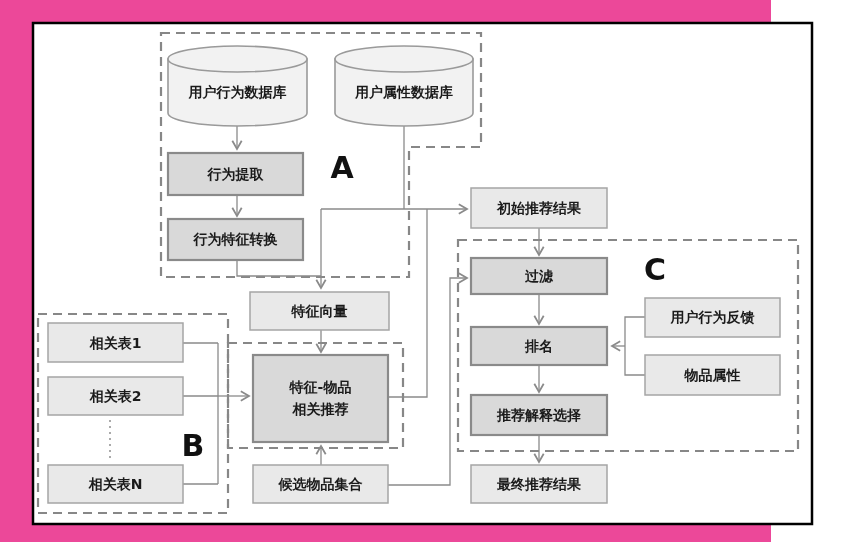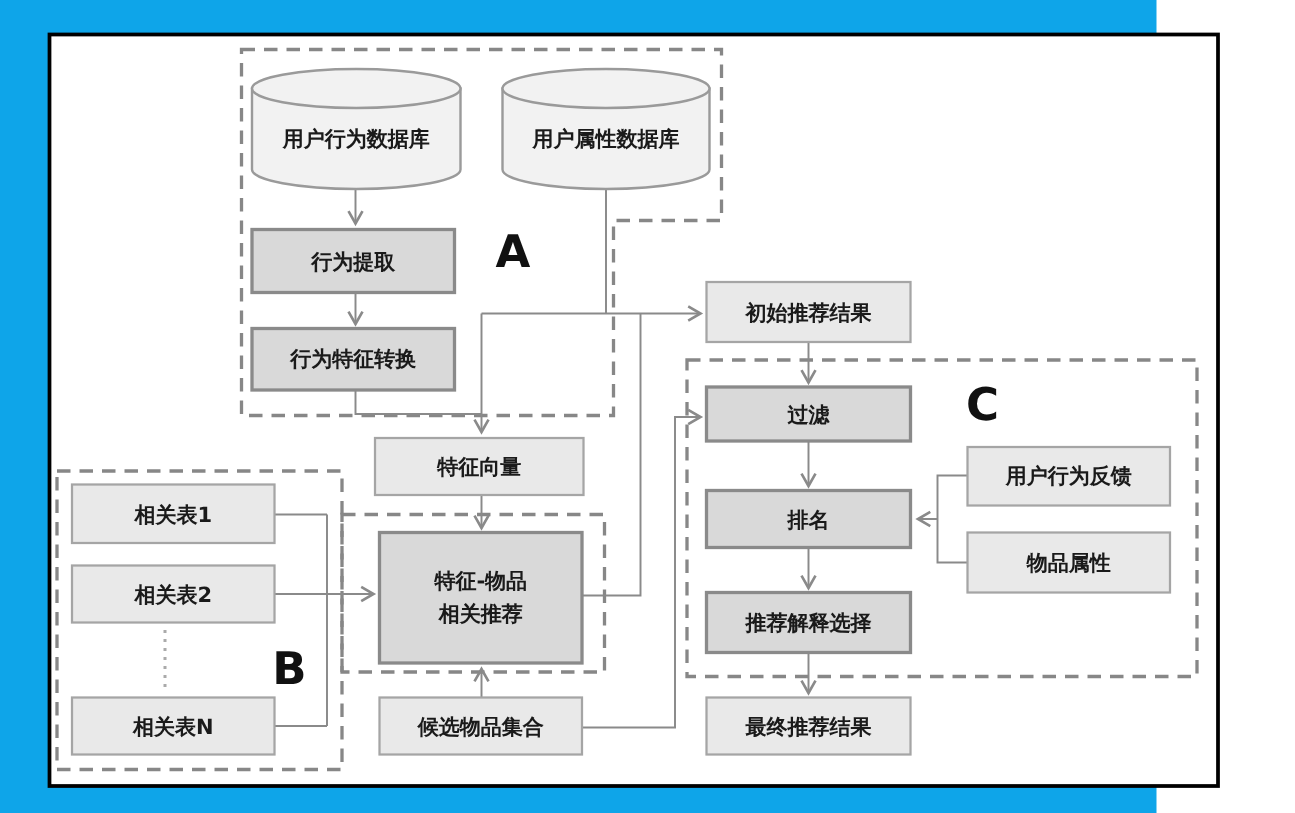--- a/index.html
+++ b/index.html
@@ -1,19 +1,19 @@
 <!DOCTYPE html>
 <html><head>
 <meta charset="utf-8">
 <style>
   html, body { margin: 0; padding: 0; background: #ffffff; }
   .stage {
     width: 771px; height: 542px; position: relative;
     font-family: "DejaVu Sans", "Liberation Sans", sans-serif;
-    background: #0ea5e9;
+    background: #ec4899;
   }
   svg { display: block; }
   .frame        { fill: #ffffff; stroke: #000000; stroke-width: 2.5; }
   .region       { fill: none; stroke: #878787; stroke-width: 2.2; stroke-dasharray: 9 6; }
   .cyl          { fill: #f2f2f2; stroke: #9a9a9a; stroke-width: 1.6; }
   .process-box  { fill: #d9d9d9; stroke: #8a8a8a; stroke-width: 2.2; }
   .data-box     { fill: #e9e9e9; stroke: #a5a5a5; stroke-width: 1.5; }
   .connector    { fill: none; stroke: #8a8a8a; stroke-width: 1.3; }
   .node-label   { font-size: 14px; font-weight: bold; fill: #1a1a1a; text-anchor: middle; }
   .region-label { font-size: 30px; font-weight: bold; fill: #111111; text-anchor: middle; }

